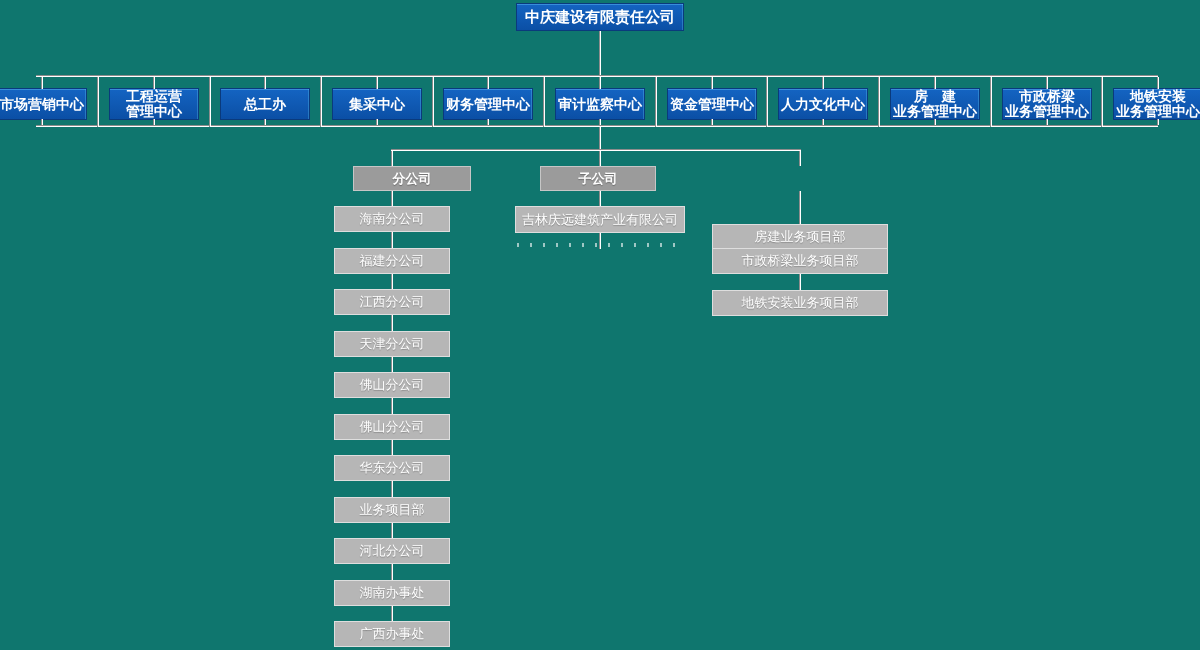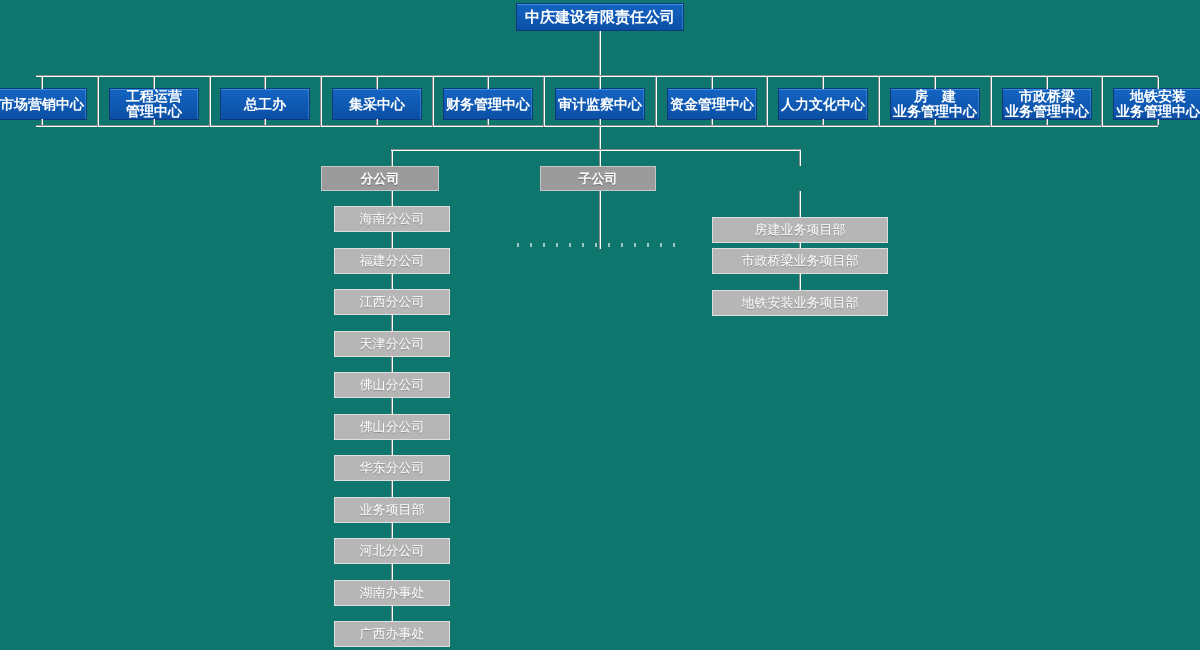--- a/index.html
+++ b/index.html
@@ -93,34 +93,35 @@
   <div class="vline" style="left:599px;top:127px;height:22px"></div>
   <div class="hline" style="left:391px;top:149px;width:410px"></div>
   <div class="vline" style="left:391px;top:151px;height:15px"></div>
   <div class="vline" style="left:599px;top:151px;height:15px"></div>
   <div class="vline" style="left:799px;top:151px;height:15px"></div>
 
   <div class="vline" style="left:391px;top:191px;height:432px"></div>
   <div class="vline" style="left:599px;top:191px;height:58px"></div>
   <div class="vline" style="left:799px;top:191px;height:100px"></div>
 
-  <div class="gray-header" style="left:321px;top:166px;width:118px">分公司</div>
+  <div class="gray-header" style="left:353px;top:166px;width:118px">分公司</div>
   <div class="gray-header" style="left:540px;top:166px;width:116px">子公司</div>
 
   <div class="gray-item colA" style="top:206px">海南分公司</div>
   <div class="gray-item colA" style="top:248px">福建分公司</div>
   <div class="gray-item colA" style="top:289px">江西分公司</div>
   <div class="gray-item colA" style="top:331px">天津分公司</div>
   <div class="gray-item colA" style="top:372px">佛山分公司</div>
   <div class="gray-item colA" style="top:414px">佛山分公司</div>
   <div class="gray-item colA" style="top:455px">华东分公司</div>
   <div class="gray-item colA" style="top:497px">业务项目部</div>
   <div class="gray-item colA" style="top:538px">河北分公司</div>
   <div class="gray-item colA" style="top:580px">湖南办事处</div>
   <div class="gray-item colA" style="top:621px">广西办事处</div>
 
+  <div class="gray-item colB" style="top:206px">吉林庆远建筑产业有限公司</div>
   <div class="artifact"></div>
 
-  <div class="gray-item colC" style="top:217px">房建业务项目部</div>
+  <div class="gray-item colC" style="top:224px">房建业务项目部</div>
   <div class="gray-item colC" style="top:248px">市政桥梁业务项目部</div>
   <div class="gray-item colC" style="top:290px">地铁安装业务项目部</div>
 
 </div>
 
 </body></html>

